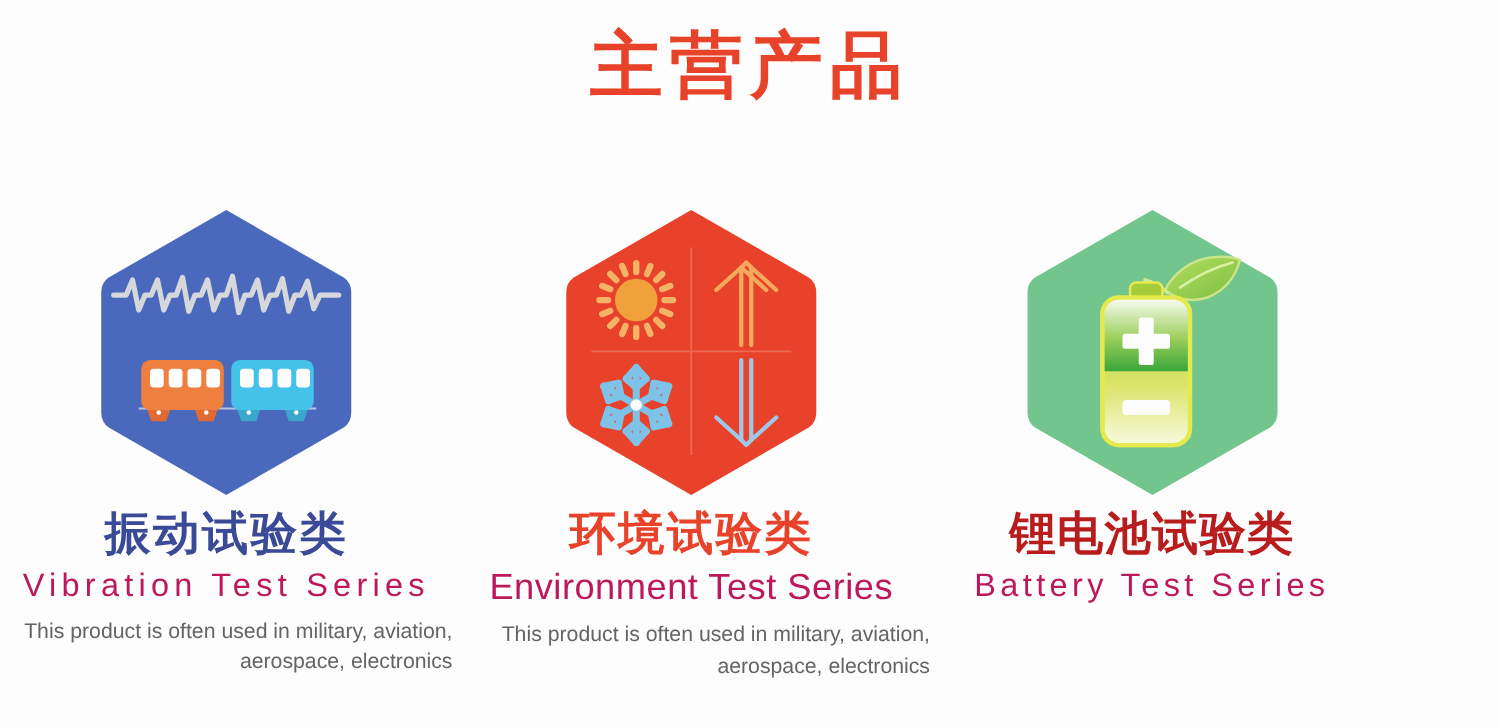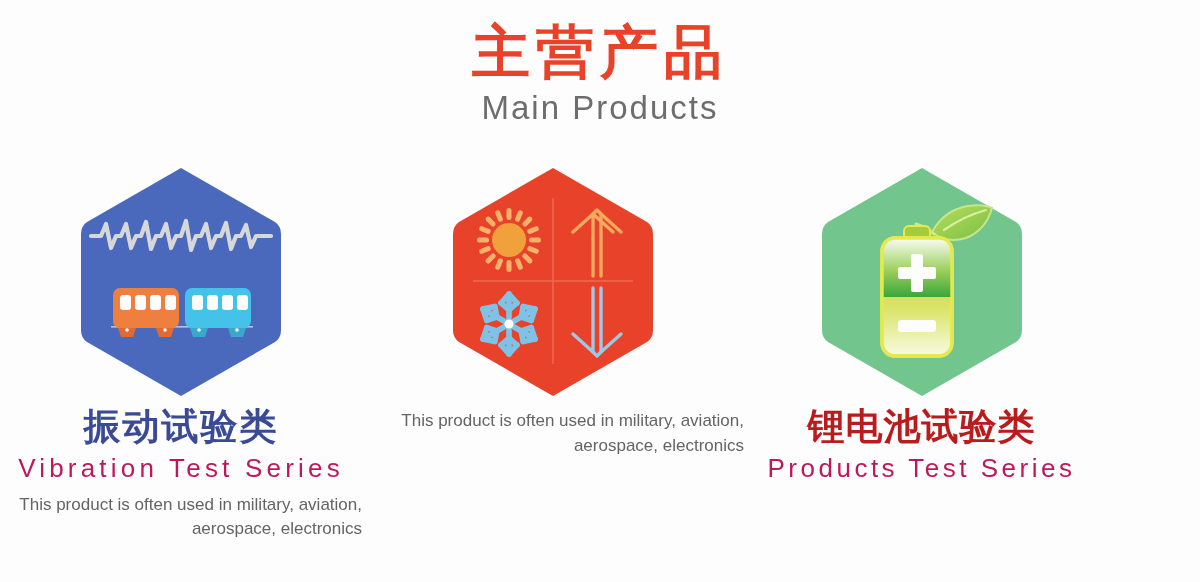--- a/index.html
+++ b/index.html
@@ -119,21 +119,20 @@
 
   .col-3 .label-cn { color: #b91c1c; letter-spacing: 1px; }
   .col-3 .label-en { letter-spacing: 3.5px; font-size: 26px; }
   .col-3 .desc { width: 352px; margin-left: 18px; }
 </style>
 </head>
 <body>
 
 <div class="header">
   <div class="title-cn">主营产品</div>
-  <div class="title-en">Main Products</div>
 </div>
 
 <div class="columns">
 
   <div class="col col-1">
     <div class="hex-wrap">
       <svg class="hex-shape" viewBox="0 0 212 236">
         <path d="M106 4 L200 58 Q206 62 206 70 L206 166 Q206 174 200 178 L106 232 Q106 232 106 232 L12 178 Q6 174 6 166 L6 70 Q6 62 12 58 Z" fill="#4a69bd"></path>
       </svg>
       <svg class="hex-art" viewBox="0 0 212 236">
@@ -251,20 +250,22 @@
           <circle cx="62" cy="160" r="4.6" fill="#fdfdfd" stroke="none"></circle>
         </g>
 
         <g fill="none" stroke="#9ec7e8" stroke-width="3.4" stroke-linejoin="round" stroke-linecap="round">
           <path d="M146 124 L146 188 L126 170"></path>
           <path d="M154 124 L154 188 L174 170"></path>
           <path d="M146 188 L150 192 L154 188"></path>
         </g>
       </svg>
     </div>
+    <div class="label-cn">环境试验类</div>
+    <div class="label-en">Environment Test Series</div>
     <div class="desc">This product is often used in military, aviation, aerospace, electronics</div>
   </div>
 
   <div class="col col-3">
     <div class="hex-wrap">
       <svg class="hex-shape" viewBox="0 0 212 236">
         <defs>
           <linearGradient id="batTop" x1="0" y1="0" x2="0" y2="1">
             <stop offset="0%" stop-color="#fbfdf6"></stop>
             <stop offset="55%" stop-color="#9ccf5c"></stop>
@@ -304,16 +305,16 @@
           <rect x="95" y="90" width="12" height="38" rx="2"></rect>
           <rect x="82" y="103" width="38" height="12" rx="2"></rect>
         </g>
 
         <g fill="#fdfdfd">
           <rect x="82" y="156" width="38" height="12" rx="3"></rect>
         </g>
       </svg>
     </div>
     <div class="label-cn">锂电池试验类</div>
-    <div class="label-en">Products Test Series</div>
+    <div class="label-en">Battery Test Series</div>
   </div>
 
 </div>
 
 </body></html>

